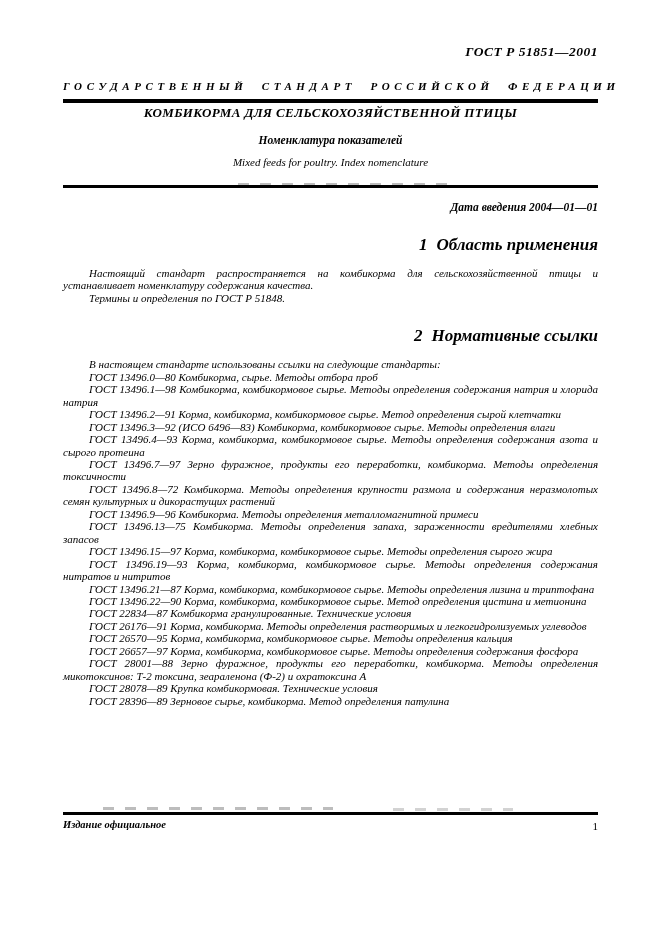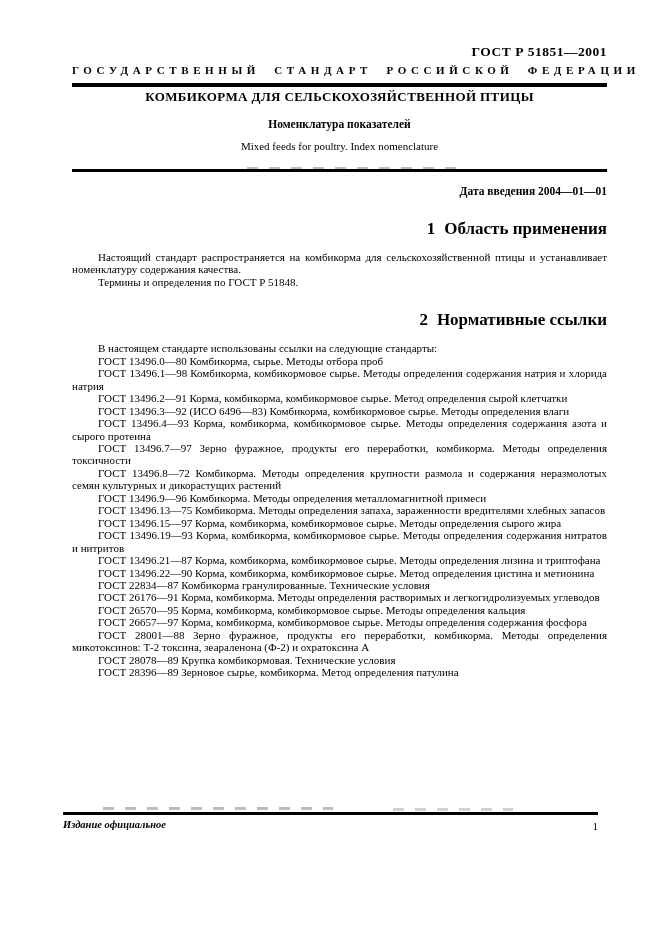--- a/index.html
+++ b/index.html
@@ -7,31 +7,31 @@
     position:relative;
     width:661px;height:936px;
     background:#ffffff;
     font-family:"Liberation Serif","DejaVu Serif",serif;
     color:#000;
     overflow:hidden;
     margin:0 auto;
   }
   .content{
     position:absolute;
-    left:72px; top:0; width:535px;
+    left:63px; top:0; width:535px;font-style:italic;
   }
   .doc-number{
     margin-top:44px;
     text-align:right;
     font-weight:bold;
     font-size:13.5px;
     letter-spacing:.5px;
   }
   .std-type{
-    margin-top:4px;
+    margin-top:20px;
     text-align:center;
     font-weight:bold;
     font-size:11px;
     letter-spacing:4.6px;
     word-spacing:7px;
     white-space:nowrap;
   }
   .rule{background:#000;width:100%;}
   .rule.thick{height:4px;margin-top:7px;}
   .rule.mid{height:3px;}

